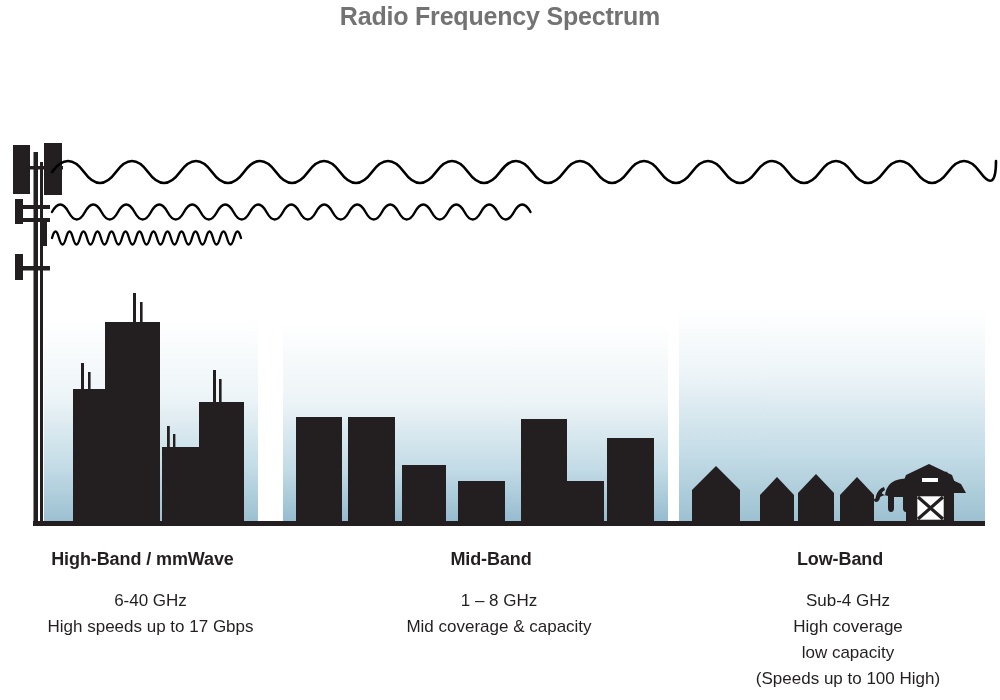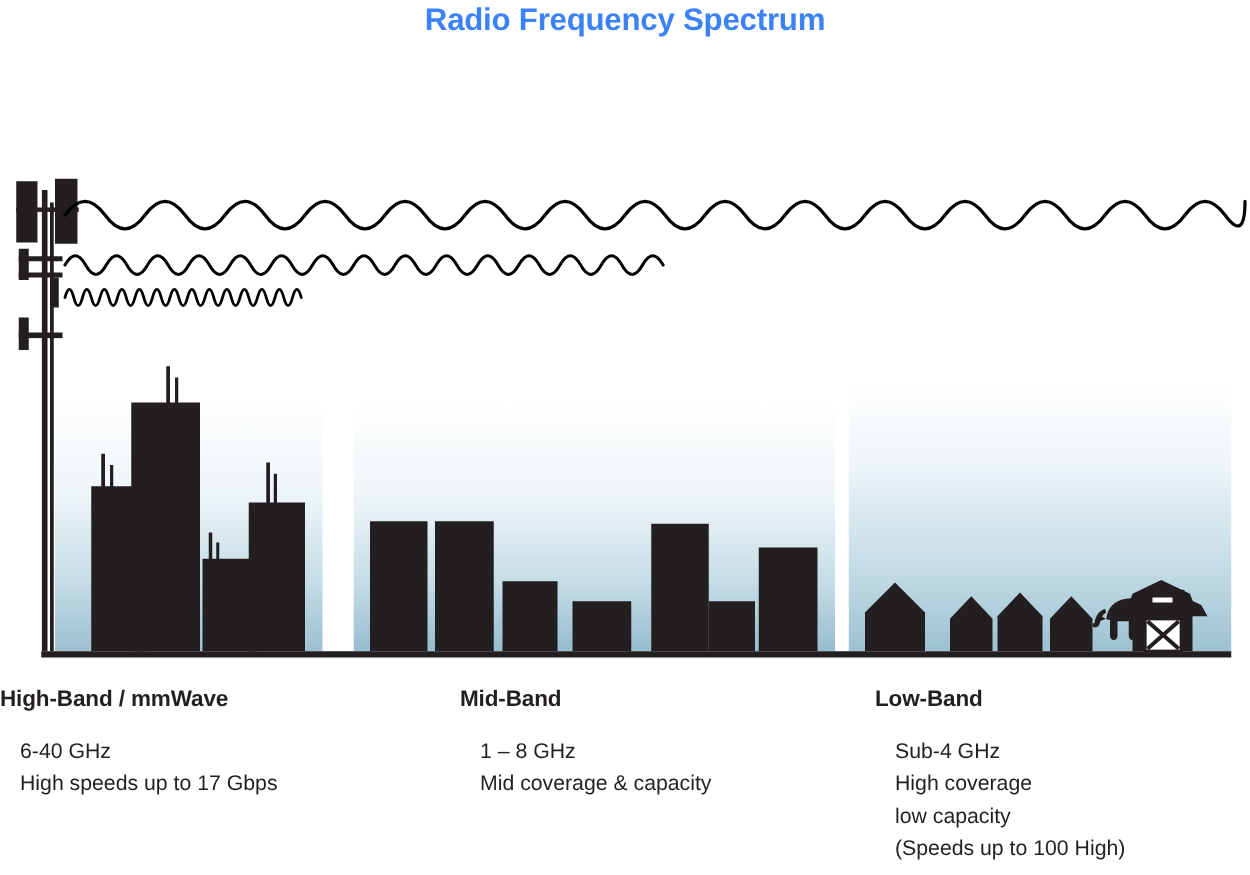--- a/index.html
+++ b/index.html
@@ -12,44 +12,44 @@
     position:relative;
   }
   #page{position:relative;width:1000px;height:700px;}
 
   .title{
     position:absolute;top:2px;left:0;width:1000px;
     text-align:center;
     font-size:25px;
     font-weight:bold;
     letter-spacing:-0.2px;
-    color:#3b82f6;
+    color:#737373;
   }
 
   svg.scene{position:absolute;top:0;left:0;width:1000px;height:700px;}
 
   .labels{position:absolute;left:0;top:0;width:1000px;height:700px;pointer-events:none;}
-  .col{position:absolute;text-align:left;}
+  .col{position:absolute;text-align:center;}
   .col .band{
     font-size:18px;font-weight:bold;color:#231f20;
     letter-spacing:-0.1px;
     white-space:nowrap;
   }
   .col .lines{
     margin-top:18px;
     font-size:17px;
     line-height:26px;
     color:#231f20;
     font-weight:400;
     padding-left:16px;
   }
   .col .lines div{white-space:nowrap;}
 
   #col-high{left:0px;top:549px;width:285px;}
-  #col-mid{left:368px;top:549px;width:290px;}
+  #col-mid{left:346px;top:549px;width:290px;}
   #col-low{left:700px;top:549px;width:280px;}
 </style>
 </head>
 <body>
 
 <div id="page">
 
   <div class="title">Radio Frequency Spectrum</div>
 
   <svg class="scene" viewBox="0 0 1000 700">

